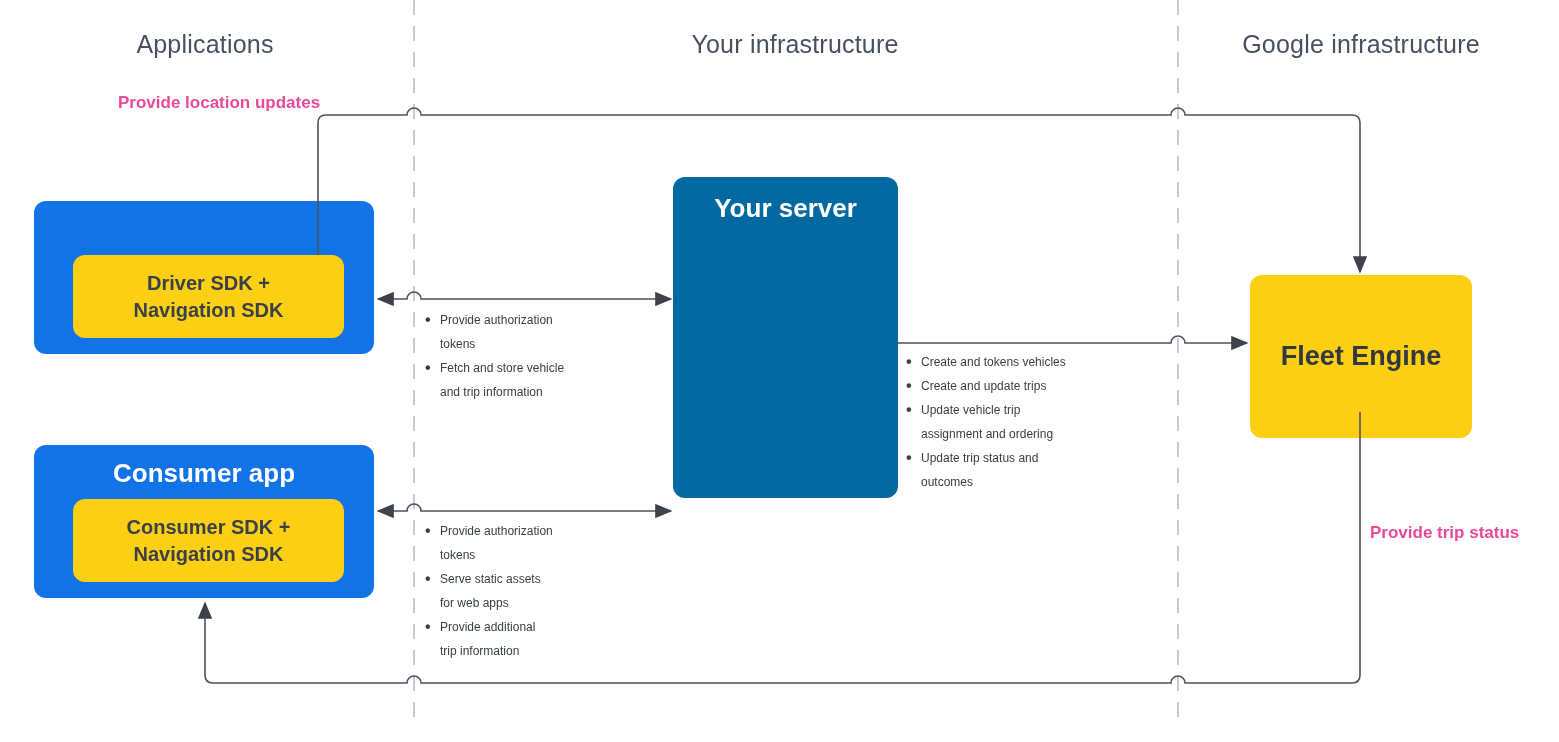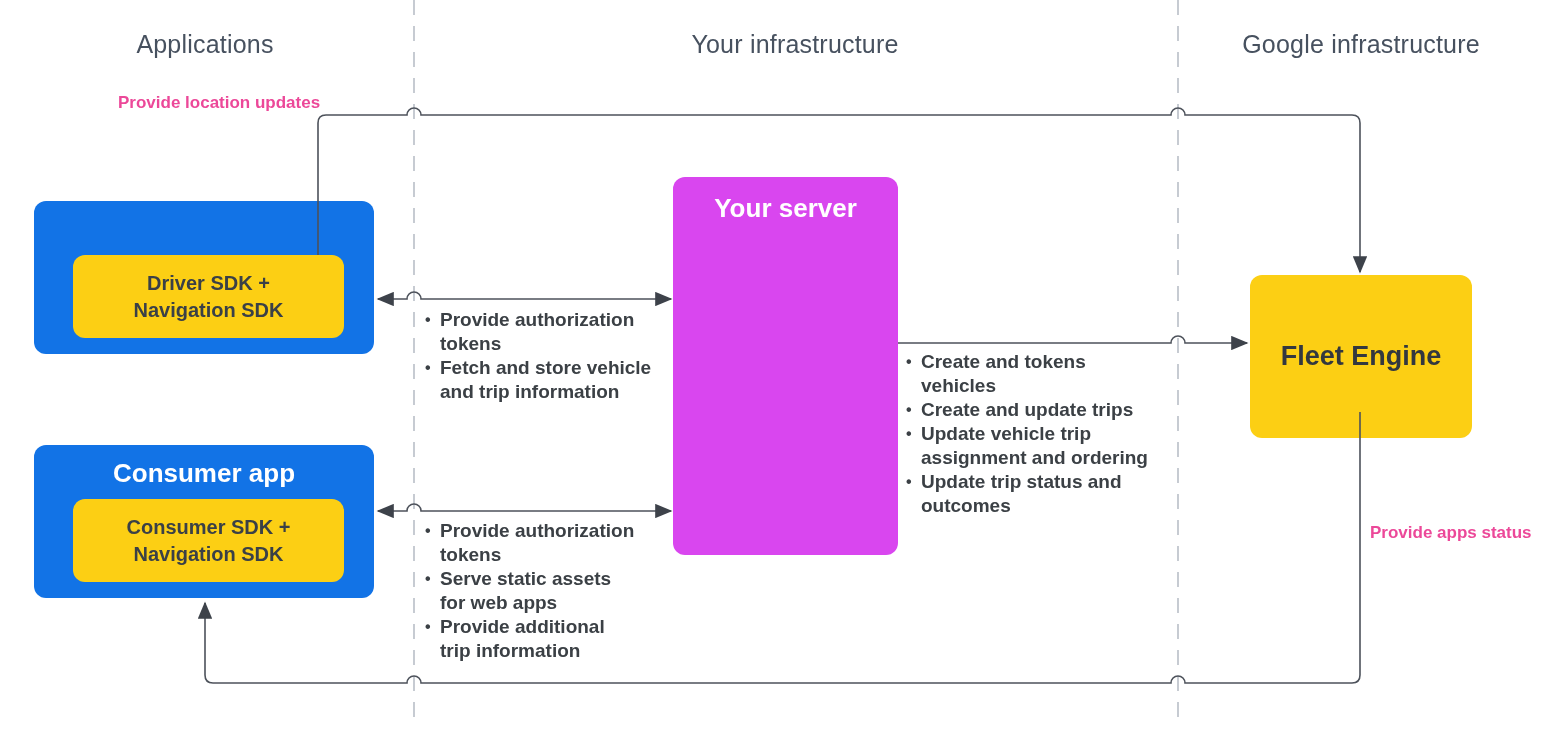--- a/index.html
+++ b/index.html
@@ -31,22 +31,22 @@
     position:absolute;left:39px;top:54px;width:271px;height:83px;
     background:#fccf14;border-radius:12px;
     display:flex;align-items:center;justify-content:center;
   }
   .sdk-text{
     font-size:20px;font-weight:700;color:#3a4047;text-align:center;
     white-space:pre-line;line-height:27px;
   }
 
   #your-server{
-    position:absolute;left:673px;top:177px;width:225px;height:378px;
-    background:#d946ef;border-radius:12px;
+    position:absolute;left:673px;top:177px;width:225px;height:321px;
+    background:#0369a1;border-radius:12px;
   }
   #your-server .app-title{top:16px;}
 
   #fleet-engine{
     position:absolute;left:1250px;top:275px;width:222px;height:163px;
     background:#fccf14;border-radius:12px;
     display:flex;align-items:center;justify-content:center;
   }
   #fleet-engine .fleet-title{font-size:27px;font-weight:700;color:#33383f;}
 
@@ -58,21 +58,21 @@
 
   .bullets{position:absolute;width:250px;}
   #list-driver-server{left:425px;top:308px;}
   #list-consumer-server{left:425px;top:519px;}
   #list-server-fleet{left:906px;top:350px;}
   .bullet-item{display:flex;align-items:flex-start;}
   .bullet-item .dot{
     width:15px;flex:0 0 15px;font-size:16px;font-weight:700;color:#3b4045;line-height:24px;
   }
   .bullet-item .bl{
-    font-size:19px;font-weight:700;color:#3b4045;line-height:24px;white-space:pre-line;
+    font-size:12px;font-weight:400;color:#3b4045;line-height:24px;white-space:pre-line;
   }
 </style>
 </head>
 <body>
 
 <div id="canvas">
 
   <svg class="layer" viewBox="0 0 1559 742">
     <line x1="414" y1="0" x2="414" y2="718" stroke="#b9bfc7" stroke-width="1.6" stroke-dasharray="15 11"></line>
     <line x1="1178" y1="0" x2="1178" y2="718" stroke="#b9bfc7" stroke-width="1.6" stroke-dasharray="15 11"></line>
@@ -119,21 +119,21 @@
 
     <path d="M 378 511 L 407 511 A 7 7 0 0 1 421 511 L 671 511" fill="none" stroke="#4d525b" stroke-width="1.6" marker-start="url(#arr)" marker-end="url(#arr)"></path>
 
     <path d="M 898 343 L 1171 343 A 7 7 0 0 1 1185 343 L 1247 343" fill="none" stroke="#4d525b" stroke-width="1.6" marker-end="url(#arr)"></path>
 
     <path d="M 1360 412 L 1360 675 Q 1360 683 1352 683 L 1185 683 A 7 7 0 0 0 1171 683
              L 421 683 A 7 7 0 0 0 407 683 L 213 683 Q 205 683 205 675 L 205 603" fill="none" stroke="#4d525b" stroke-width="1.6" marker-end="url(#arr)"></path>
   </svg>
 
   <div class="edge-label" id="lbl-location">Provide location updates</div>
-  <div class="edge-label" id="lbl-tripstatus">Provide apps status</div>
+  <div class="edge-label" id="lbl-tripstatus">Provide trip status</div>
 
   <div class="bullets" id="list-driver-server">
     <div class="bullet-item">
       <span class="dot">•</span>
       <span class="bl">Provide authorization
 tokens</span>
     </div>
     <div class="bullet-item">
       <span class="dot">•</span>
       <span class="bl">Fetch and store vehicle

